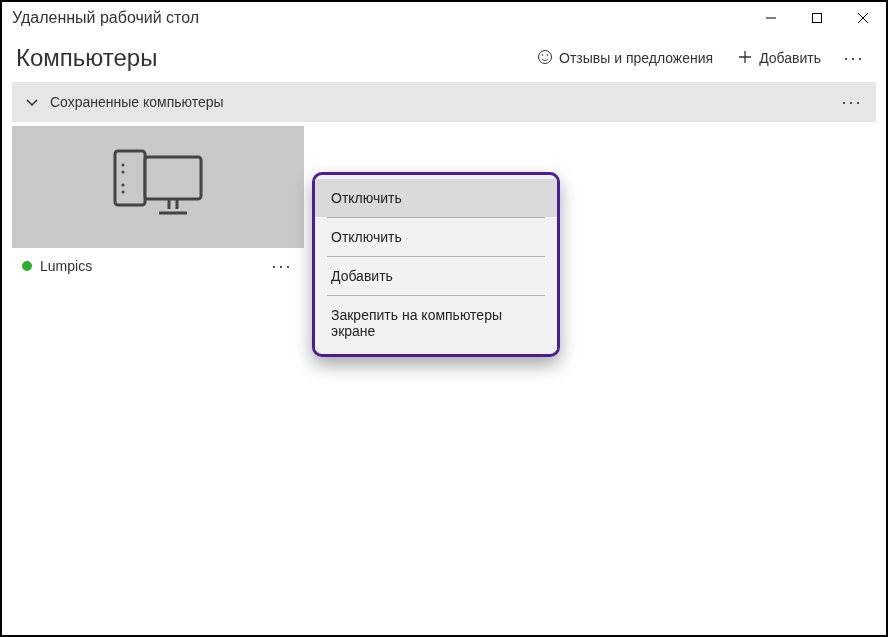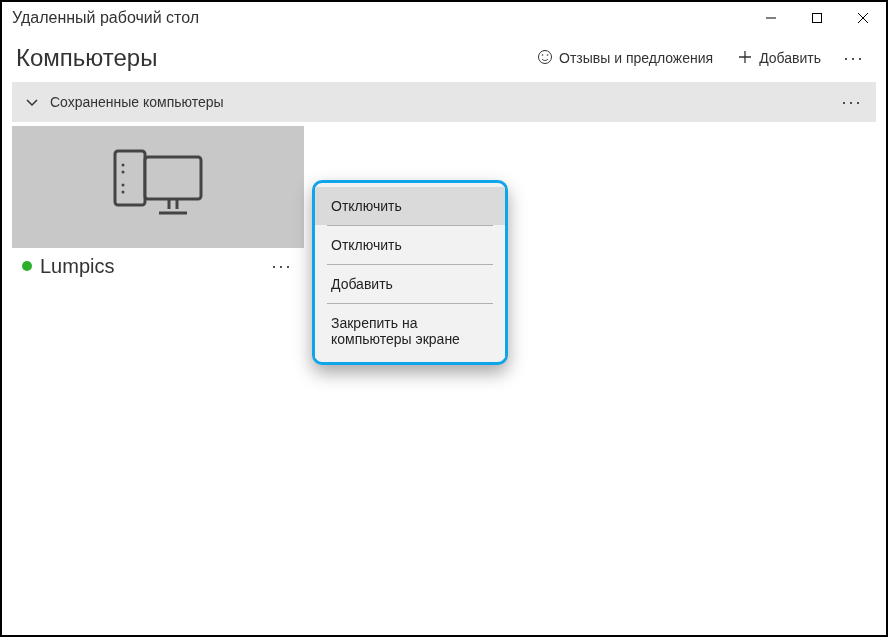--- a/index.html
+++ b/index.html
@@ -17,23 +17,23 @@
   .more-icon { padding: 6px 8px; cursor: pointer; font-size: 18px; color: #333; letter-spacing: 1px; }
   .section-header { height: 40px; margin: 0 10px; background: #e6e6e6; display: flex; align-items: center; padding: 0 12px; cursor: pointer; }
   .section-header .chev { width: 16px; height: 16px; margin-right: 10px; }
   .section-title { font-size: 14px; color: #333; flex: 1; }
   .section-more { font-size: 18px; color: #333; letter-spacing: 1px; cursor: pointer; padding: 4px 2px; }
   .content { padding: 4px 10px; position: relative; flex: 1; }
   .tile { width: 292px; background: #fff; display: flex; flex-direction: column; }
   .tile-thumb { height: 122px; background: #c8c8c8; display: flex; align-items: center; justify-content: center; }
   .tile-bar { height: 36px; display: flex; align-items: center; padding: 0 10px; gap: 8px; background: #fff; }
   .status-dot { width: 10px; height: 10px; border-radius: 50%; background: #2bb02b; }
-  .tile-name { font-size: 20px; color: #333; flex: 1; }
+  .tile-name { font-size: 14px; color: #333; flex: 1; }
   .tile-more { font-size: 18px; color: #333; letter-spacing: 1px; cursor: pointer; padding: 2px; }
-  .context-menu { position: absolute; left: 310px; top: 58px; width: 196px; background: #f2f2f2; border: 3px solid #0ea5e9; border-radius: 10px; box-shadow: 0 8px 18px rgba(0,0,0,0.35); padding: 4px 0; }
+  .context-menu { position: absolute; left: 310px; top: 50px; width: 248px; background: #f2f2f2; border: 3px solid #4c1d95; border-radius: 10px; box-shadow: 0 8px 18px rgba(0,0,0,0.35); padding: 4px 0; }
   .context-menu::after { content: ""; position: absolute; inset: -3px; border-radius: 10px; pointer-events: none; }
   .menu-item { padding: 11px 16px; font-size: 14px; color: #222; cursor: pointer; background: #f2f2f2; }
   .menu-item.hover { background: #dadada; }
   .menu-sep { height: 1px; background: #b0b0b0; margin: 0 12px; }
 </style>
 </head>
 <body>
 
 <div class="window">
 

